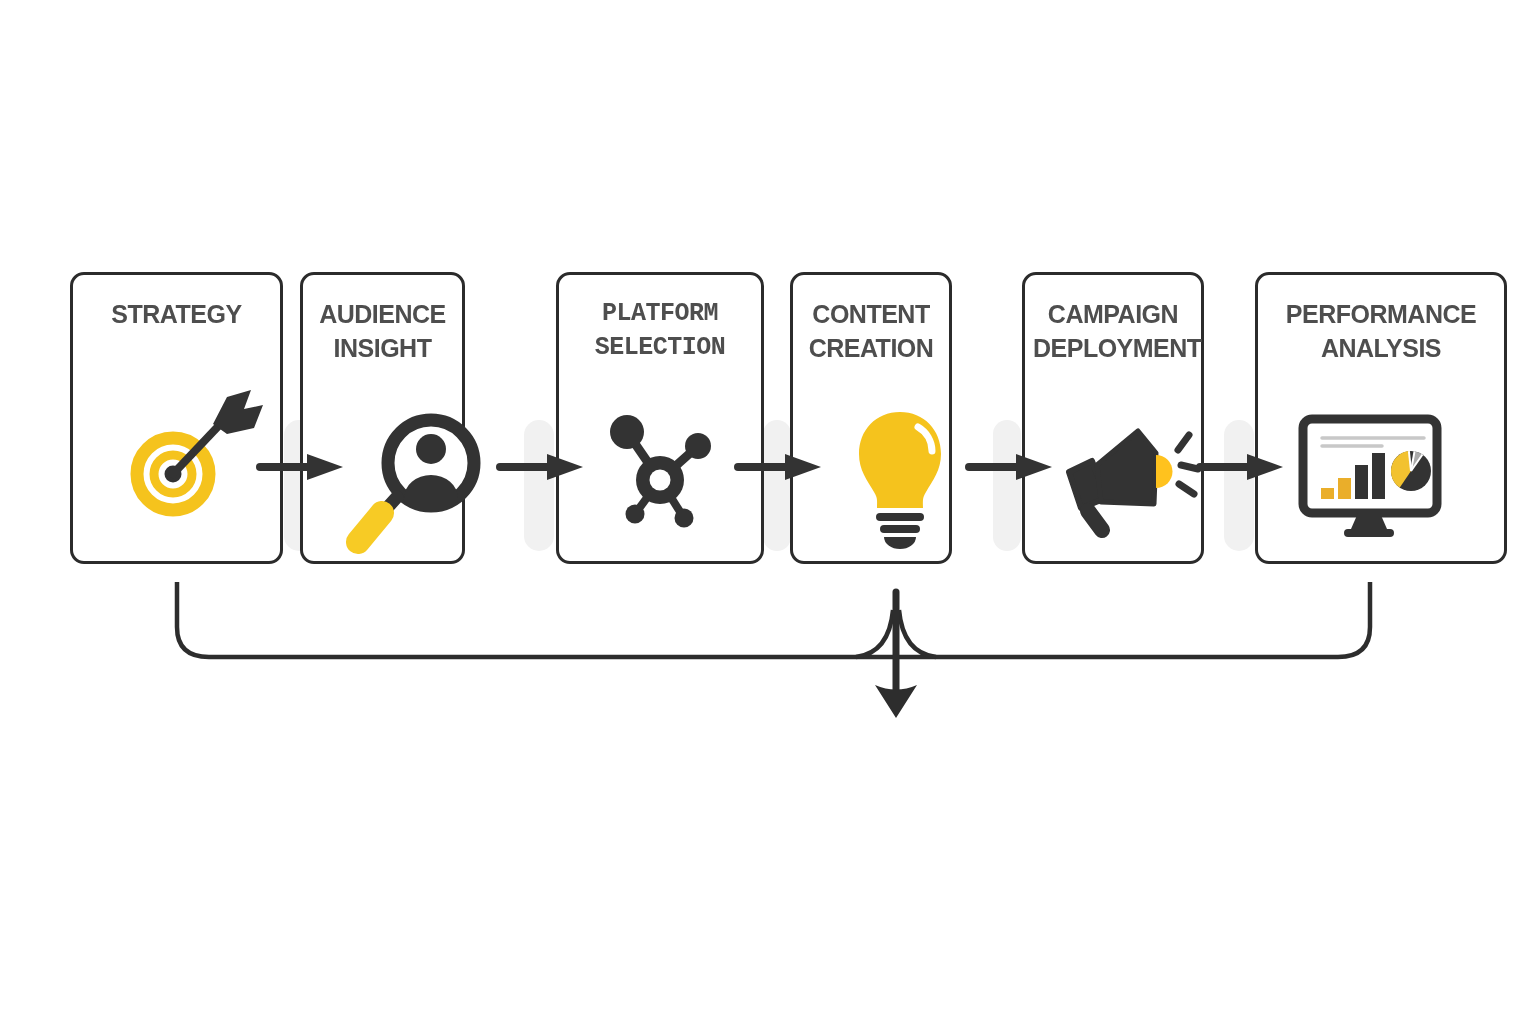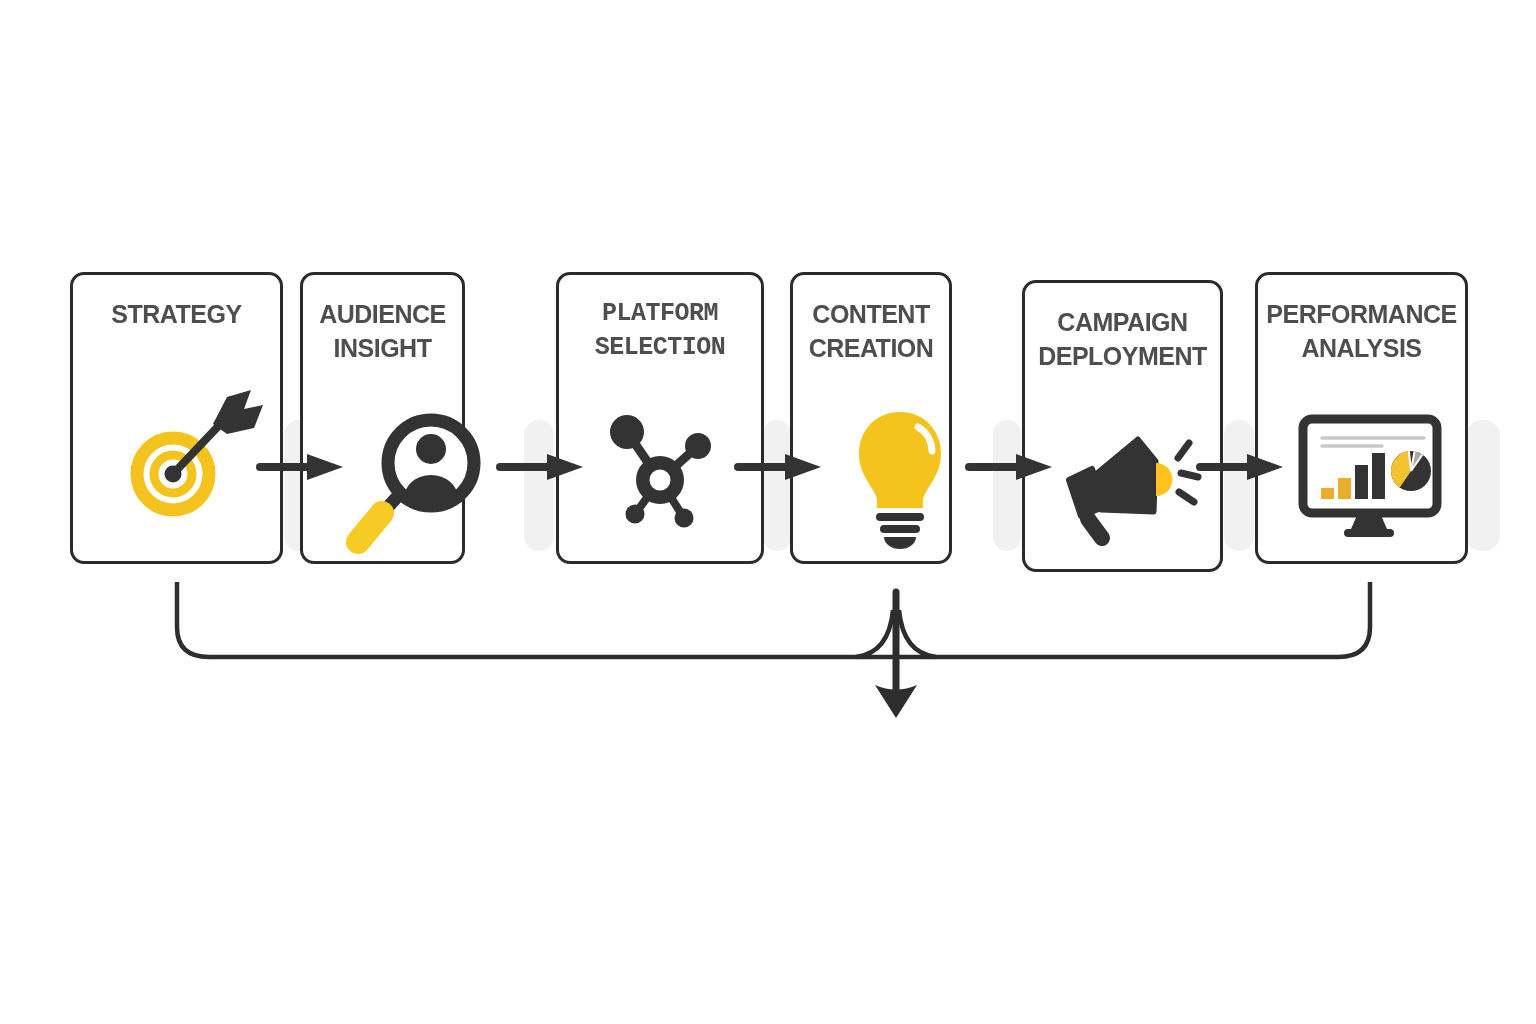--- a/index.html
+++ b/index.html
@@ -94,34 +94,34 @@
     <div class="box-title">CONTENT CREATION</div>
     <svg class="box-icon" style="left:50px;top:133px;" width="120" height="145" viewBox="0 0 120 145">
       <path d="M57,4 C81,4 98,22 98,46 C98,62 90,72 83,84 C79,90 80,94 80,100 L34,100 C34,94 35,90 31,84 C24,72 16,62 16,46 C16,22 33,4 57,4 Z" fill="#F5C31D"></path>
       <path d="M75,19 A28,28 0 0 1 89,43" fill="none" stroke="#ffffff" stroke-width="7" stroke-linecap="round"></path>
       <rect x="33" y="105" width="48" height="8" rx="4" fill="#333333"></rect>
       <rect x="37" y="117" width="40" height="8" rx="4" fill="#333333"></rect>
       <path d="M41,129 a16,12 0 0 0 32,0 Z" fill="#333333"></path>
     </svg>
   </div>
 
-  <div class="box" style="left:1022px;width:201px;margin-top:8px;">
+  <div class="box" style="left:1022px;width:182px;">
     <div class="box-title">CAMPAIGN DEPLOYMENT</div>
     <svg class="box-icon" style="left:33px;top:128px;" width="150" height="150" viewBox="0 0 150 150">
       <path d="M11,69 L34,58 L48,95 L23,105 Z" fill="#333333" stroke="#333333" stroke-width="6" stroke-linejoin="round"></path>
       <path d="M39,62 L80,28 L98,50 L96,101 L43,99 Z" fill="#333333" stroke="#333333" stroke-width="5" stroke-linejoin="round"></path>
       <path d="M98,52 a16.5,16.5 0 0 1 0,33 Z" fill="#FFC21E"></path>
       <line x1="120" y1="47" x2="131" y2="32" stroke="#333333" stroke-width="7" stroke-linecap="round"></line>
       <line x1="123" y1="62" x2="140" y2="66" stroke="#333333" stroke-width="7" stroke-linecap="round"></line>
       <line x1="121" y1="81" x2="136" y2="91" stroke="#333333" stroke-width="7" stroke-linecap="round"></line>
       <line x1="30" y1="108" x2="44" y2="127" stroke="#333333" stroke-width="16" stroke-linecap="round"></line>
     </svg>
   </div>
 
-  <div class="box" style="left:1255px;width:213px;">
+  <div class="box" style="left:1255px;width:252px;">
     <div class="box-title">PERFORMANCE ANALYSIS</div>
     <svg class="box-icon" style="left:36px;top:139px;" width="150" height="130" viewBox="0 0 150 130">
       <rect x="9" y="5" width="134" height="94" rx="9" fill="#ffffff" stroke="#333333" stroke-width="9"></rect>
       <line x1="28" y1="24" x2="130" y2="24" stroke="#c8c8c8" stroke-width="3.5" stroke-linecap="round"></line>
       <line x1="28" y1="32" x2="88" y2="32" stroke="#c8c8c8" stroke-width="3.5" stroke-linecap="round"></line>
       <rect x="27" y="74" width="13" height="11" fill="#EAAE2A"></rect>
       <rect x="44" y="64" width="13" height="21" fill="#EAAE2A"></rect>
       <rect x="61" y="51" width="13" height="34" fill="#333333"></rect>
       <rect x="78" y="39" width="13" height="46" fill="#333333"></rect>
       <circle cx="117" cy="57" r="20" fill="#333333"></circle>

